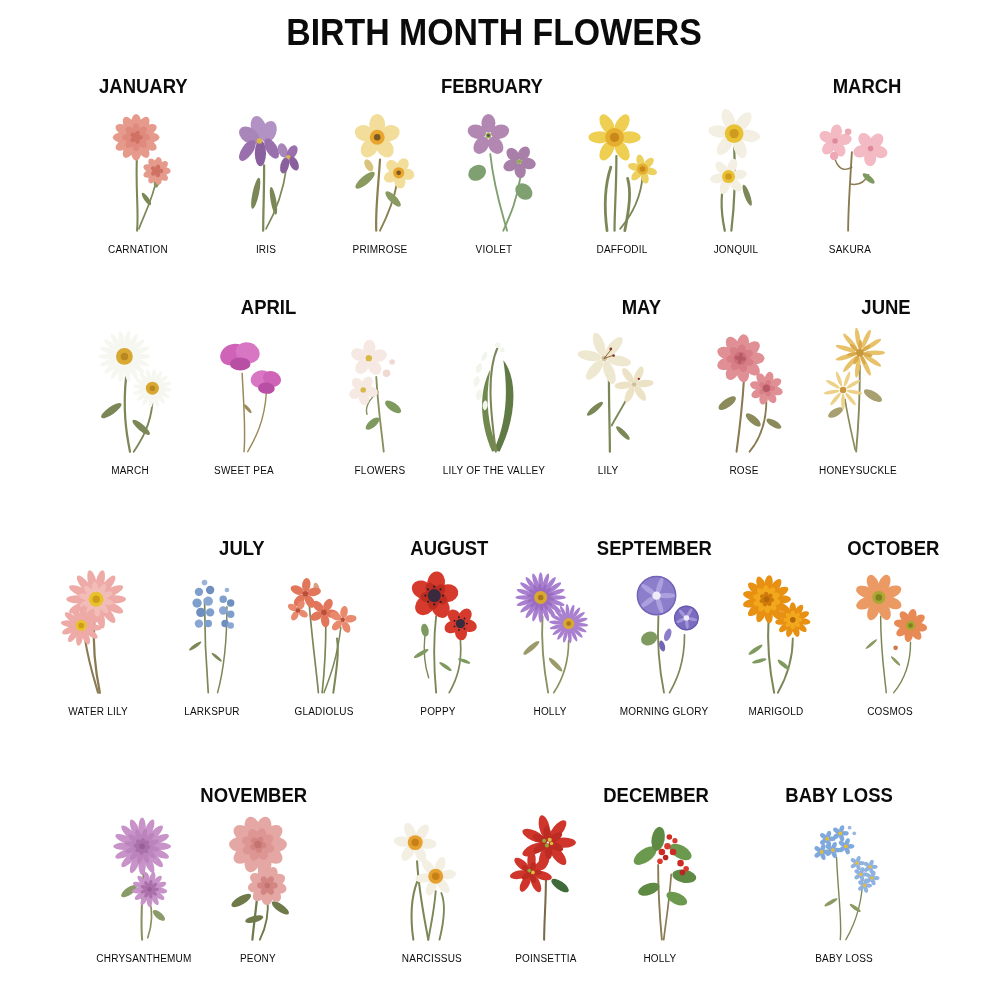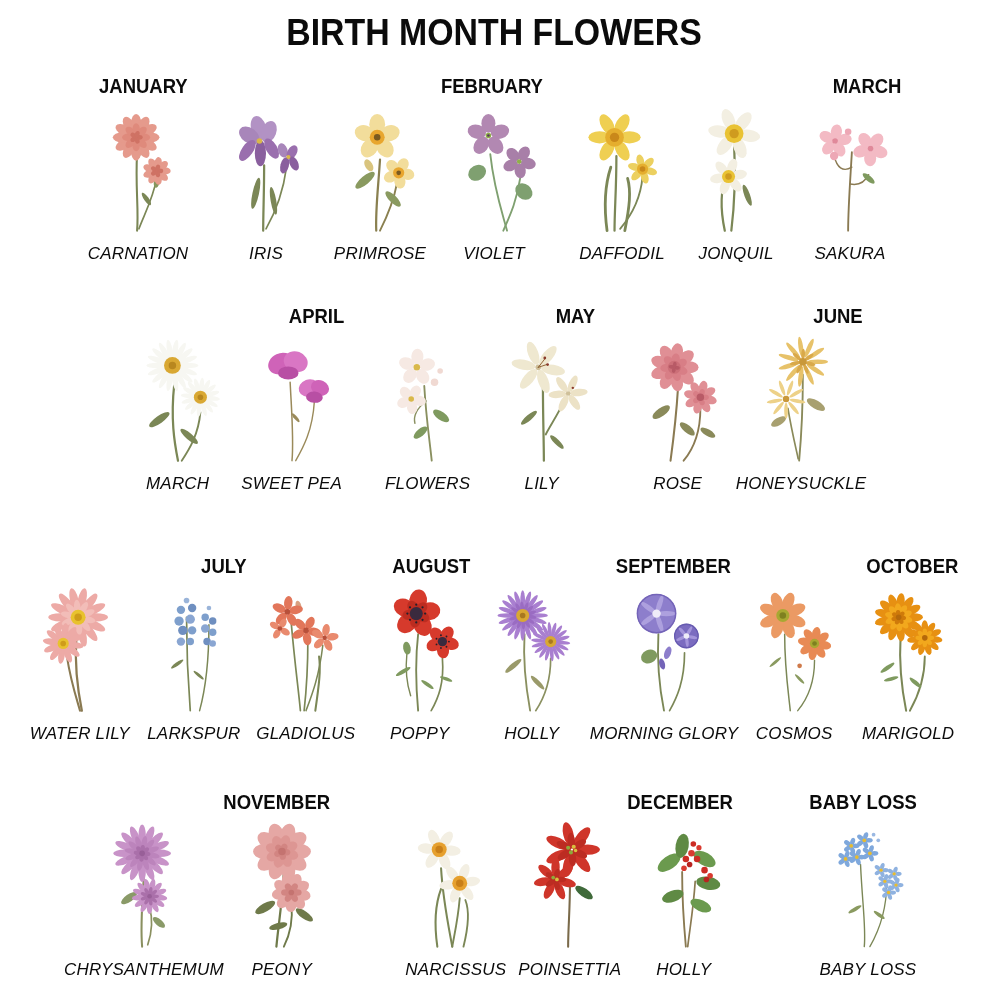--- a/index.html
+++ b/index.html
@@ -10,31 +10,31 @@
   .poster{width:988px;height:1000px;position:relative}
   h1.title{
     margin:0;padding-top:12px;text-align:center;
     font-size:36px;font-weight:bold;letter-spacing:0px;
     transform:scaleX(.94);transform-origin:center top;white-space:nowrap;
   }
   .row{display:flex;justify-content:center;align-items:flex-start}
   .row1{margin-top:20px;gap:16px}
   .row2{margin-top:40px;gap:24px}
   .row3{margin-top:60px;gap:0}
-  .row4{margin-top:46px;gap:62px}
+  .row4{margin-top:66px;gap:62px}
   .group{display:flex;flex-direction:column;align-items:flex-end}
   h2.month{
     margin:0 0 2px 0;font-size:21px;font-weight:bold;letter-spacing:0px;
     transform:scaleX(.88);transform-origin:center;white-space:nowrap;
   }
   .flowers{display:flex;gap:2px;align-items:flex-start}
   figure.cell{margin:0;display:flex;flex-direction:column;align-items:center;min-width:112px}
   .art{width:112px;height:140px;display:flex;justify-content:center;align-items:flex-end}
   figcaption.lbl{
-    font-size:17px;letter-spacing:.2px;margin-top:4px;white-space:nowrap;text-align:center;font-style:italic;
+    font-size:10px;letter-spacing:.2px;margin-top:4px;white-space:nowrap;text-align:center;
   }
 </style>
 </head>
 <body>
 
 <div class="poster">
 
   <h1 class="title">BIRTH MONTH FLOWERS</h1>
 
   <div class="row row1">
@@ -348,20 +348,37 @@
                 <ellipse cx="42.94075616940888" cy="82.95069705831446" rx="7" ry="5.5" fill="#f6e9e3" transform="rotate(84 42.94075616940888 82.95069705831446)"></ellipse>
                 <ellipse cx="33.77809088121659" cy="77.66062978768221" rx="7" ry="5.5" fill="#f6e9e3" transform="rotate(156 33.77809088121659 77.66062978768221)"></ellipse>
                 <ellipse cx="35.97782454277028" cy="67.31169657070345" rx="7" ry="5.5" fill="#f6e9e3" transform="rotate(228 35.97782454277028 67.31169657070345)"></ellipse>
                 <ellipse cx="46.5" cy="66.20577136594005" rx="7" ry="5.5" fill="#f6e9e3" transform="rotate(300 46.5 66.20577136594005)"></ellipse>
                 <circle cx="42" cy="74" r="3" fill="#d9b84a"></circle>
                 <circle cx="67" cy="56" r="4" fill="#f0d9d2"></circle>
                 <circle cx="73" cy="44" r="3" fill="#f0d9d2"></circle>
               </svg>
             </div>
           <figcaption class="lbl">FLOWERS</figcaption>
+        </figure>
+        <figure class="cell">
+          <div class="art">
+              <svg viewBox="0 0 120 150" width="112" height="140">
+                <path d="M66,140C84,104 86,62 70,42C76,80 72,112 60,138Z" fill="#5f7a44"></path>
+                <path d="M58,140C44,108 44,74 56,52C50,86 54,114 64,138Z" fill="#71894f"></path>
+                <path d="M62,140C56,95 52,55 64,28" fill="none" stroke="#7b8756" stroke-width="2.2" stroke-linecap="round"></path>
+                <path d="M0,0 C4.199999999999999,2.75 3,9.35 0,11 C-3,9.35 -4.199999999999999,2.75 0,0" fill="#f2f5ec" transform="translate(52 33) rotate(25)"></path>
+                <path d="M0,0 C4.8999999999999995,3 3.5,10.2 0,12 C-3.5,10.2 -4.8999999999999995,3 0,0" fill="#f2f5ec" transform="translate(46 45) rotate(20)"></path>
+                <path d="M0,0 C4.8999999999999995,3 3.5,10.2 0,12 C-3.5,10.2 -4.8999999999999995,3 0,0" fill="#f2f5ec" transform="translate(43 59) rotate(15)"></path>
+                <path d="M0,0 C4.8999999999999995,3 3.5,10.2 0,12 C-3.5,10.2 -4.8999999999999995,3 0,0" fill="#f2f5ec" transform="translate(45 73) rotate(10)"></path>
+                <path d="M0,0 C4.199999999999999,2.75 3,9.35 0,11 C-3,9.35 -4.199999999999999,2.75 0,0" fill="#f2f5ec" transform="translate(51 85) rotate(5)"></path>
+                <circle cx="64" cy="26" r="3" fill="#f2f5ec"></circle>
+                <circle cx="69" cy="31" r="2.5" fill="#f2f5ec"></circle>
+              </svg>
+            </div>
+          <figcaption class="lbl">LILY OF THE VALLEY</figcaption>
         </figure>
         <figure class="cell">
           <div class="art">
               <svg viewBox="0 0 120 150" width="112" height="140">
                 <path d="M61,60C61,95 62,118 62,140" fill="none" stroke="#7b8756" stroke-width="2.4" stroke-linecap="round"></path>
                 <path d="M84,76C76,92 68,104 64,112" fill="none" stroke="#7b8756" stroke-width="2" stroke-linecap="round"></path>
                 <ellipse cx="46" cy="94" rx="11" ry="3" fill="#7b8756" transform="rotate(-40 46 94)"></ellipse>
                 <ellipse cx="76" cy="120" rx="10" ry="2.8" fill="#7b8756" transform="rotate(45 76 120)"></ellipse>
                 <ellipse cx="71.75692404819533" cy="42.77837084267089" rx="13" ry="5.5" fill="#efe8d0" transform="rotate(10 71.75692404819533 42.77837084267089)"></ellipse>
                 <ellipse cx="61.4723222932107" cy="55.035081932574535" rx="13" ry="5.5" fill="#efe8d0" transform="rotate(70 61.4723222932107 55.035081932574535)"></ellipse>
@@ -749,52 +766,20 @@
           <figcaption class="lbl">MORNING GLORY</figcaption>
         </figure>
       </div>
     </section>
     <section class="group">
       <h2 class="month">OCTOBER</h2>
       <div class="flowers">
         <figure class="cell">
           <div class="art">
               <svg viewBox="0 0 120 150" width="112" height="140">
-                <path d="M50,58C50,95 54,120 56,140" fill="none" stroke="#7b8756" stroke-width="1.6" stroke-linecap="round"></path>
-                <path d="M82,86C82,110 74,128 64,140" fill="none" stroke="#7b8756" stroke-width="1.5" stroke-linecap="round"></path>
-                <ellipse cx="40" cy="88" rx="8" ry="1.6" fill="#8a9a60" transform="rotate(-40 40 88)"></ellipse>
-                <ellipse cx="66" cy="106" rx="7" ry="1.5" fill="#8a9a60" transform="rotate(45 66 106)"></ellipse>
-                <circle cx="66" cy="92" r="2.5" fill="#cf7a4a"></circle>
-                <ellipse cx="62.3713497457852" cy="43.80640219794664" rx="10.5" ry="6" fill="#eb9a64" transform="rotate(22 62.3713497457852 43.80640219794664)"></ellipse>
-                <ellipse cx="54.056332491583746" cy="52.26782522851283" rx="10.5" ry="6" fill="#eb9a64" transform="rotate(67 54.056332491583746 52.26782522851283)"></ellipse>
-                <ellipse cx="42.19359780205336" cy="52.3713497457852" rx="10.5" ry="6" fill="#eb9a64" transform="rotate(112 42.19359780205336 52.3713497457852)"></ellipse>
-                <ellipse cx="33.73217477148717" cy="44.056332491583746" rx="10.5" ry="6" fill="#eb9a64" transform="rotate(157 33.73217477148717 44.056332491583746)"></ellipse>
-                <ellipse cx="33.6286502542148" cy="32.19359780205336" rx="10.5" ry="6" fill="#eb9a64" transform="rotate(202 33.6286502542148 32.19359780205336)"></ellipse>
-                <ellipse cx="41.943667508416254" cy="23.732174771487173" rx="10.5" ry="6" fill="#eb9a64" transform="rotate(247 41.943667508416254 23.732174771487173)"></ellipse>
-                <ellipse cx="53.80640219794664" cy="23.628650254214797" rx="10.5" ry="6" fill="#eb9a64" transform="rotate(292 53.80640219794664 23.628650254214797)"></ellipse>
-                <ellipse cx="62.26782522851283" cy="31.943667508416254" rx="10.5" ry="6" fill="#eb9a64" transform="rotate(337 62.26782522851283 31.943667508416254)"></ellipse>
-                <circle cx="48" cy="38" r="7" fill="#a8a832"></circle>
-                <circle cx="48" cy="38" r="3.5" fill="#7f8020"></circle>
-                <ellipse cx="92.34048140662819" cy="69.82330586550277" rx="7.5" ry="4.5" fill="#e88a55" transform="rotate(10 92.34048140662819 69.82330586550277)"></ellipse>
-                <ellipse cx="88.02255258168599" cy="76.60109646503442" rx="7.5" ry="4.5" fill="#e88a55" transform="rotate(55 88.02255258168599 76.60109646503442)"></ellipse>
-                <ellipse cx="80.17669413449723" cy="78.34048140662819" rx="7.5" ry="4.5" fill="#e88a55" transform="rotate(100 80.17669413449723 78.34048140662819)"></ellipse>
-                <ellipse cx="73.39890353496558" cy="74.02255258168599" rx="7.5" ry="4.5" fill="#e88a55" transform="rotate(145 73.39890353496558 74.02255258168599)"></ellipse>
-                <ellipse cx="71.65951859337181" cy="66.17669413449723" rx="7.5" ry="4.5" fill="#e88a55" transform="rotate(190 71.65951859337181 66.17669413449723)"></ellipse>
-                <ellipse cx="75.97744741831401" cy="59.39890353496559" rx="7.5" ry="4.5" fill="#e88a55" transform="rotate(235 75.97744741831401 59.39890353496559)"></ellipse>
-                <ellipse cx="83.82330586550276" cy="57.659518593371814" rx="7.5" ry="4.5" fill="#e88a55" transform="rotate(280 83.82330586550276 57.659518593371814)"></ellipse>
-                <ellipse cx="90.60109646503442" cy="61.977447418314014" rx="7.5" ry="4.5" fill="#e88a55" transform="rotate(325 90.60109646503442 61.977447418314014)"></ellipse>
-                <circle cx="82" cy="68" r="5" fill="#a8a832"></circle>
-                <circle cx="82" cy="68" r="2.5" fill="#7f8020"></circle>
-              </svg>
-            </div>
-          <figcaption class="lbl">COSMOS</figcaption>
-        </figure>
-        <figure class="cell">
-          <div class="art">
-              <svg viewBox="0 0 120 150" width="112" height="140">
                 <path d="M52,62C50,95 54,120 58,140" fill="none" stroke="#7b8756" stroke-width="2.2" stroke-linecap="round"></path>
                 <path d="M78,82C78,108 70,126 62,140" fill="none" stroke="#7b8756" stroke-width="2" stroke-linecap="round"></path>
                 <ellipse cx="38" cy="94" rx="9" ry="2.2" fill="#7f9a5f" transform="rotate(-35 38 94)"></ellipse>
                 <ellipse cx="42" cy="106" rx="8" ry="2" fill="#7f9a5f" transform="rotate(-15 42 106)"></ellipse>
                 <ellipse cx="68" cy="110" rx="8" ry="2.2" fill="#7f9a5f" transform="rotate(40 68 110)"></ellipse>
                 <ellipse cx="66" cy="40" rx="10" ry="4.5" fill="#e79012" transform="rotate(0 66 40)"></ellipse>
                 <ellipse cx="64.16729641045136" cy="47.4355707527003" rx="10" ry="4.5" fill="#e79012" transform="rotate(27.692307692307693 64.16729641045136 47.4355707527003)"></ellipse>
                 <ellipse cx="59.08903594769849" cy="53.167741854298505" rx="10" ry="4.5" fill="#e79012" transform="rotate(55.38461538461539 59.08903594769849 53.167741854298505)"></ellipse>
                 <ellipse cx="51.92858688408517" cy="55.88334198556886" rx="10" ry="4.5" fill="#e79012" transform="rotate(83.07692307692308 51.92858688408517 55.88334198556886)"></ellipse>
                 <ellipse cx="44.32632180731943" cy="54.96025988296664" rx="10" ry="4.5" fill="#e79012" transform="rotate(110.76923076923077 44.32632180731943 54.96025988296664)"></ellipse>
@@ -840,20 +825,52 @@
                 <ellipse cx="78" cy="67.5" rx="4.5" ry="2.5" fill="#f2a81d" transform="rotate(90 78 67.5)"></ellipse>
                 <ellipse cx="74.11091270347399" cy="65.88908729652601" rx="4.5" ry="2.5" fill="#f2a81d" transform="rotate(135 74.11091270347399 65.88908729652601)"></ellipse>
                 <ellipse cx="72.5" cy="62" rx="4.5" ry="2.5" fill="#f2a81d" transform="rotate(180 72.5 62)"></ellipse>
                 <ellipse cx="74.11091270347399" cy="58.110912703473986" rx="4.5" ry="2.5" fill="#f2a81d" transform="rotate(225 74.11091270347399 58.110912703473986)"></ellipse>
                 <ellipse cx="78" cy="56.5" rx="4.5" ry="2.5" fill="#f2a81d" transform="rotate(270 78 56.5)"></ellipse>
                 <ellipse cx="81.88908729652601" cy="58.110912703473986" rx="4.5" ry="2.5" fill="#f2a81d" transform="rotate(315 81.88908729652601 58.110912703473986)"></ellipse>
                 <circle cx="78" cy="62" r="3" fill="#b5690a"></circle>
               </svg>
             </div>
           <figcaption class="lbl">MARIGOLD</figcaption>
+        </figure>
+        <figure class="cell">
+          <div class="art">
+              <svg viewBox="0 0 120 150" width="112" height="140">
+                <path d="M50,58C50,95 54,120 56,140" fill="none" stroke="#7b8756" stroke-width="1.6" stroke-linecap="round"></path>
+                <path d="M82,86C82,110 74,128 64,140" fill="none" stroke="#7b8756" stroke-width="1.5" stroke-linecap="round"></path>
+                <ellipse cx="40" cy="88" rx="8" ry="1.6" fill="#8a9a60" transform="rotate(-40 40 88)"></ellipse>
+                <ellipse cx="66" cy="106" rx="7" ry="1.5" fill="#8a9a60" transform="rotate(45 66 106)"></ellipse>
+                <circle cx="66" cy="92" r="2.5" fill="#cf7a4a"></circle>
+                <ellipse cx="62.3713497457852" cy="43.80640219794664" rx="10.5" ry="6" fill="#eb9a64" transform="rotate(22 62.3713497457852 43.80640219794664)"></ellipse>
+                <ellipse cx="54.056332491583746" cy="52.26782522851283" rx="10.5" ry="6" fill="#eb9a64" transform="rotate(67 54.056332491583746 52.26782522851283)"></ellipse>
+                <ellipse cx="42.19359780205336" cy="52.3713497457852" rx="10.5" ry="6" fill="#eb9a64" transform="rotate(112 42.19359780205336 52.3713497457852)"></ellipse>
+                <ellipse cx="33.73217477148717" cy="44.056332491583746" rx="10.5" ry="6" fill="#eb9a64" transform="rotate(157 33.73217477148717 44.056332491583746)"></ellipse>
+                <ellipse cx="33.6286502542148" cy="32.19359780205336" rx="10.5" ry="6" fill="#eb9a64" transform="rotate(202 33.6286502542148 32.19359780205336)"></ellipse>
+                <ellipse cx="41.943667508416254" cy="23.732174771487173" rx="10.5" ry="6" fill="#eb9a64" transform="rotate(247 41.943667508416254 23.732174771487173)"></ellipse>
+                <ellipse cx="53.80640219794664" cy="23.628650254214797" rx="10.5" ry="6" fill="#eb9a64" transform="rotate(292 53.80640219794664 23.628650254214797)"></ellipse>
+                <ellipse cx="62.26782522851283" cy="31.943667508416254" rx="10.5" ry="6" fill="#eb9a64" transform="rotate(337 62.26782522851283 31.943667508416254)"></ellipse>
+                <circle cx="48" cy="38" r="7" fill="#a8a832"></circle>
+                <circle cx="48" cy="38" r="3.5" fill="#7f8020"></circle>
+                <ellipse cx="92.34048140662819" cy="69.82330586550277" rx="7.5" ry="4.5" fill="#e88a55" transform="rotate(10 92.34048140662819 69.82330586550277)"></ellipse>
+                <ellipse cx="88.02255258168599" cy="76.60109646503442" rx="7.5" ry="4.5" fill="#e88a55" transform="rotate(55 88.02255258168599 76.60109646503442)"></ellipse>
+                <ellipse cx="80.17669413449723" cy="78.34048140662819" rx="7.5" ry="4.5" fill="#e88a55" transform="rotate(100 80.17669413449723 78.34048140662819)"></ellipse>
+                <ellipse cx="73.39890353496558" cy="74.02255258168599" rx="7.5" ry="4.5" fill="#e88a55" transform="rotate(145 73.39890353496558 74.02255258168599)"></ellipse>
+                <ellipse cx="71.65951859337181" cy="66.17669413449723" rx="7.5" ry="4.5" fill="#e88a55" transform="rotate(190 71.65951859337181 66.17669413449723)"></ellipse>
+                <ellipse cx="75.97744741831401" cy="59.39890353496559" rx="7.5" ry="4.5" fill="#e88a55" transform="rotate(235 75.97744741831401 59.39890353496559)"></ellipse>
+                <ellipse cx="83.82330586550276" cy="57.659518593371814" rx="7.5" ry="4.5" fill="#e88a55" transform="rotate(280 83.82330586550276 57.659518593371814)"></ellipse>
+                <ellipse cx="90.60109646503442" cy="61.977447418314014" rx="7.5" ry="4.5" fill="#e88a55" transform="rotate(325 90.60109646503442 61.977447418314014)"></ellipse>
+                <circle cx="82" cy="68" r="5" fill="#a8a832"></circle>
+                <circle cx="82" cy="68" r="2.5" fill="#7f8020"></circle>
+              </svg>
+            </div>
+          <figcaption class="lbl">COSMOS</figcaption>
         </figure>
       </div>
     </section>
   </div>
 
   <div class="row row4">
     <section class="group">
       <h2 class="month">NOVEMBER</h2>
       <div class="flowers">
         <figure class="cell">

